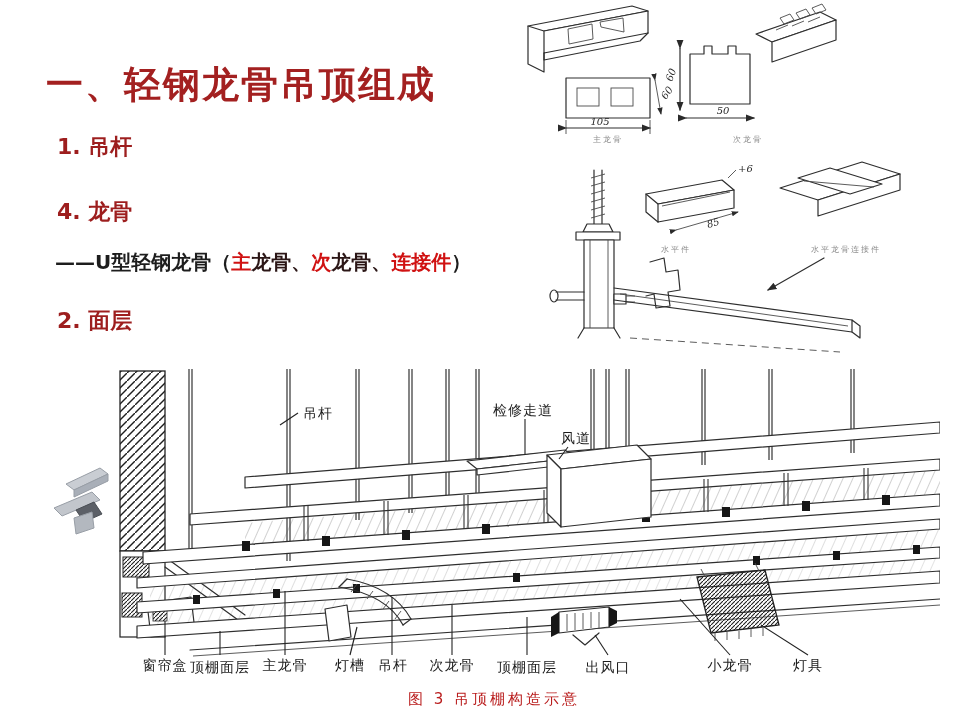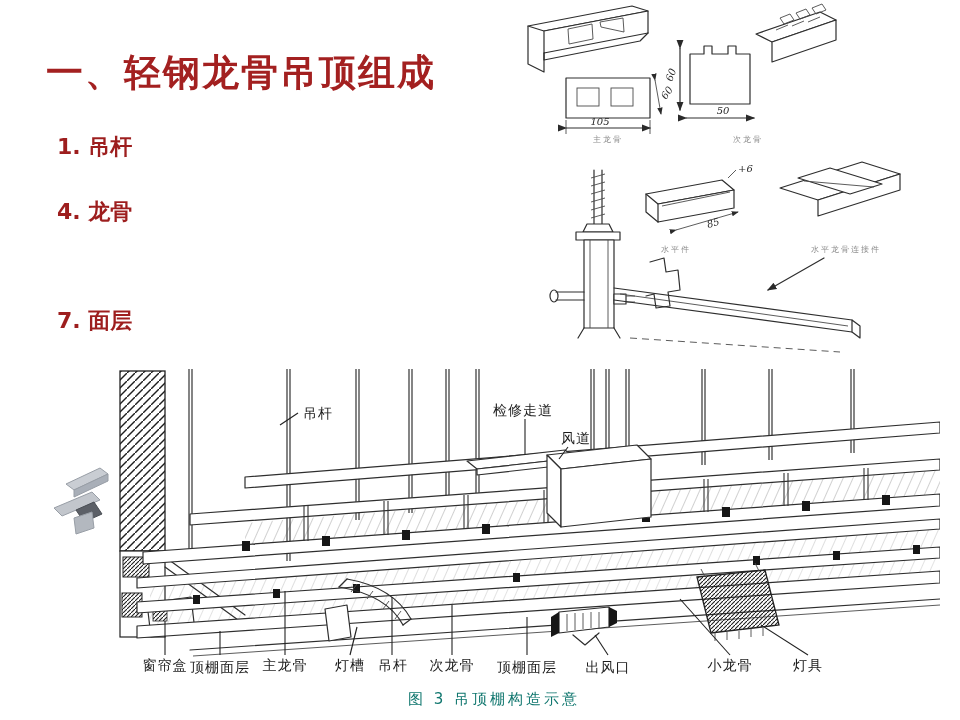--- a/index.html
+++ b/index.html
@@ -1,58 +1,59 @@
 <!DOCTYPE html>
 <html style="--titleRed: #a32020; --itemRed: #9d1e1e; --brightRed: #d01212; --darkSeg: #2b1616; --ink: #1d1d1d;"><head>
 <meta charset="utf-8">
 <style>
   html,body{margin:0;padding:0;background:#ffffff;}
   .slide{
     position:relative;width:960px;height:720px;background:#ffffff;overflow:hidden;
     font-family:"DejaVu Sans","Liberation Sans",sans-serif;
   }
   .title{
-    position:absolute;left:46px;top:48px;
+    position:absolute;left:46px;top:60px;
     font-size:37px;font-weight:bold;color:var(--titleRed,#a32020);
     letter-spacing:2px;white-space:nowrap;
   }
   .list-item{
     position:absolute;left:57px;
     font-size:22px;font-weight:bold;color:var(--itemRed,#9d1e1e);
     white-space:nowrap;
   }
   .li-1{top:132px;} .li-2{top:197px;} .li-4{top:306px;}
   .keel-line{
     position:absolute;left:55px;top:249px;
     font-size:20px;font-weight:bold;color:var(--ink,#1d1d1d);white-space:nowrap;
   }
   .keel-line .red{color:var(--brightRed,#d01212);}
   .keel-line .darkseg{color:var(--darkSeg,#2b1616);}
   .fig-caption{
     position:absolute;left:408px;top:690px;
-    font-size:15px;color:#0f766e;letter-spacing:3px;white-space:nowrap;
+    font-size:15px;color:#b91c1c;letter-spacing:3px;white-space:nowrap;
   }
   svg{position:absolute;}
   .ln{stroke:#2e2e2e;stroke-width:1.2;fill:none;stroke-linecap:round;stroke-linejoin:round;}
   .lnthin{stroke:#4a4a4a;stroke-width:0.9;fill:none;}
   .wht{fill:#ffffff;stroke:#2e2e2e;stroke-width:1.2;stroke-linejoin:round;}
   .blk{fill:#161616;stroke:none;}
   .lbl{font-family:"DejaVu Sans","Liberation Sans",sans-serif;font-size:14px;fill:#1c1c1c;letter-spacing:1px;}
   .dim{font-family:"DejaVu Serif","Liberation Serif",serif;font-style:italic;font-size:10px;fill:#2a2a2a;}
   .cap{font-family:"DejaVu Sans","Liberation Sans",sans-serif;font-size:8px;fill:#8d8d8d;letter-spacing:2px;}
 </style>
 </head>
 <body>
 
 <div class="slide">
 
   <div class="title">一、轻钢龙骨吊顶组成</div>
   <div class="list-item li-1">1. 吊杆</div>
   <div class="list-item li-2">4. 龙骨</div>
-  <div class="list-item li-4">7. 面层</div>
+  <div class="keel-line"><span>——U型轻钢龙骨（</span><span class="red">主</span><span class="darkseg">龙骨、</span><span class="red">次</span><span class="darkseg">龙骨、</span><span class="red">连接件</span><span>）</span></div>
+  <div class="list-item li-4">2. 面层</div>
 
   <svg style="left:46px;top:456px;" width="70" height="96" viewBox="0 0 70 96">
     <polygon points="20,28 54,12 62,18 28,34" fill="#c9cdd3" stroke="#989ea6" stroke-width="1"></polygon>
     <polygon points="28,34 62,18 62,25 28,41" fill="#a9afb8" stroke="#989ea6" stroke-width="1"></polygon>
     <polygon points="8,52 46,36 54,44 16,60" fill="#c2c6cc" stroke="#989ea6" stroke-width="1"></polygon>
     <polygon points="30,54 48,46 56,58 38,66" fill="#5c6067" stroke="#4a4e54" stroke-width="1"></polygon>
     <polygon points="28,62 46,56 48,72 30,78" fill="#b3b8bf" stroke="#989ea6" stroke-width="1"></polygon>
   </svg>
 
   <svg style="left:480px;top:0;" width="480" height="365" viewBox="0 0 480 365">

